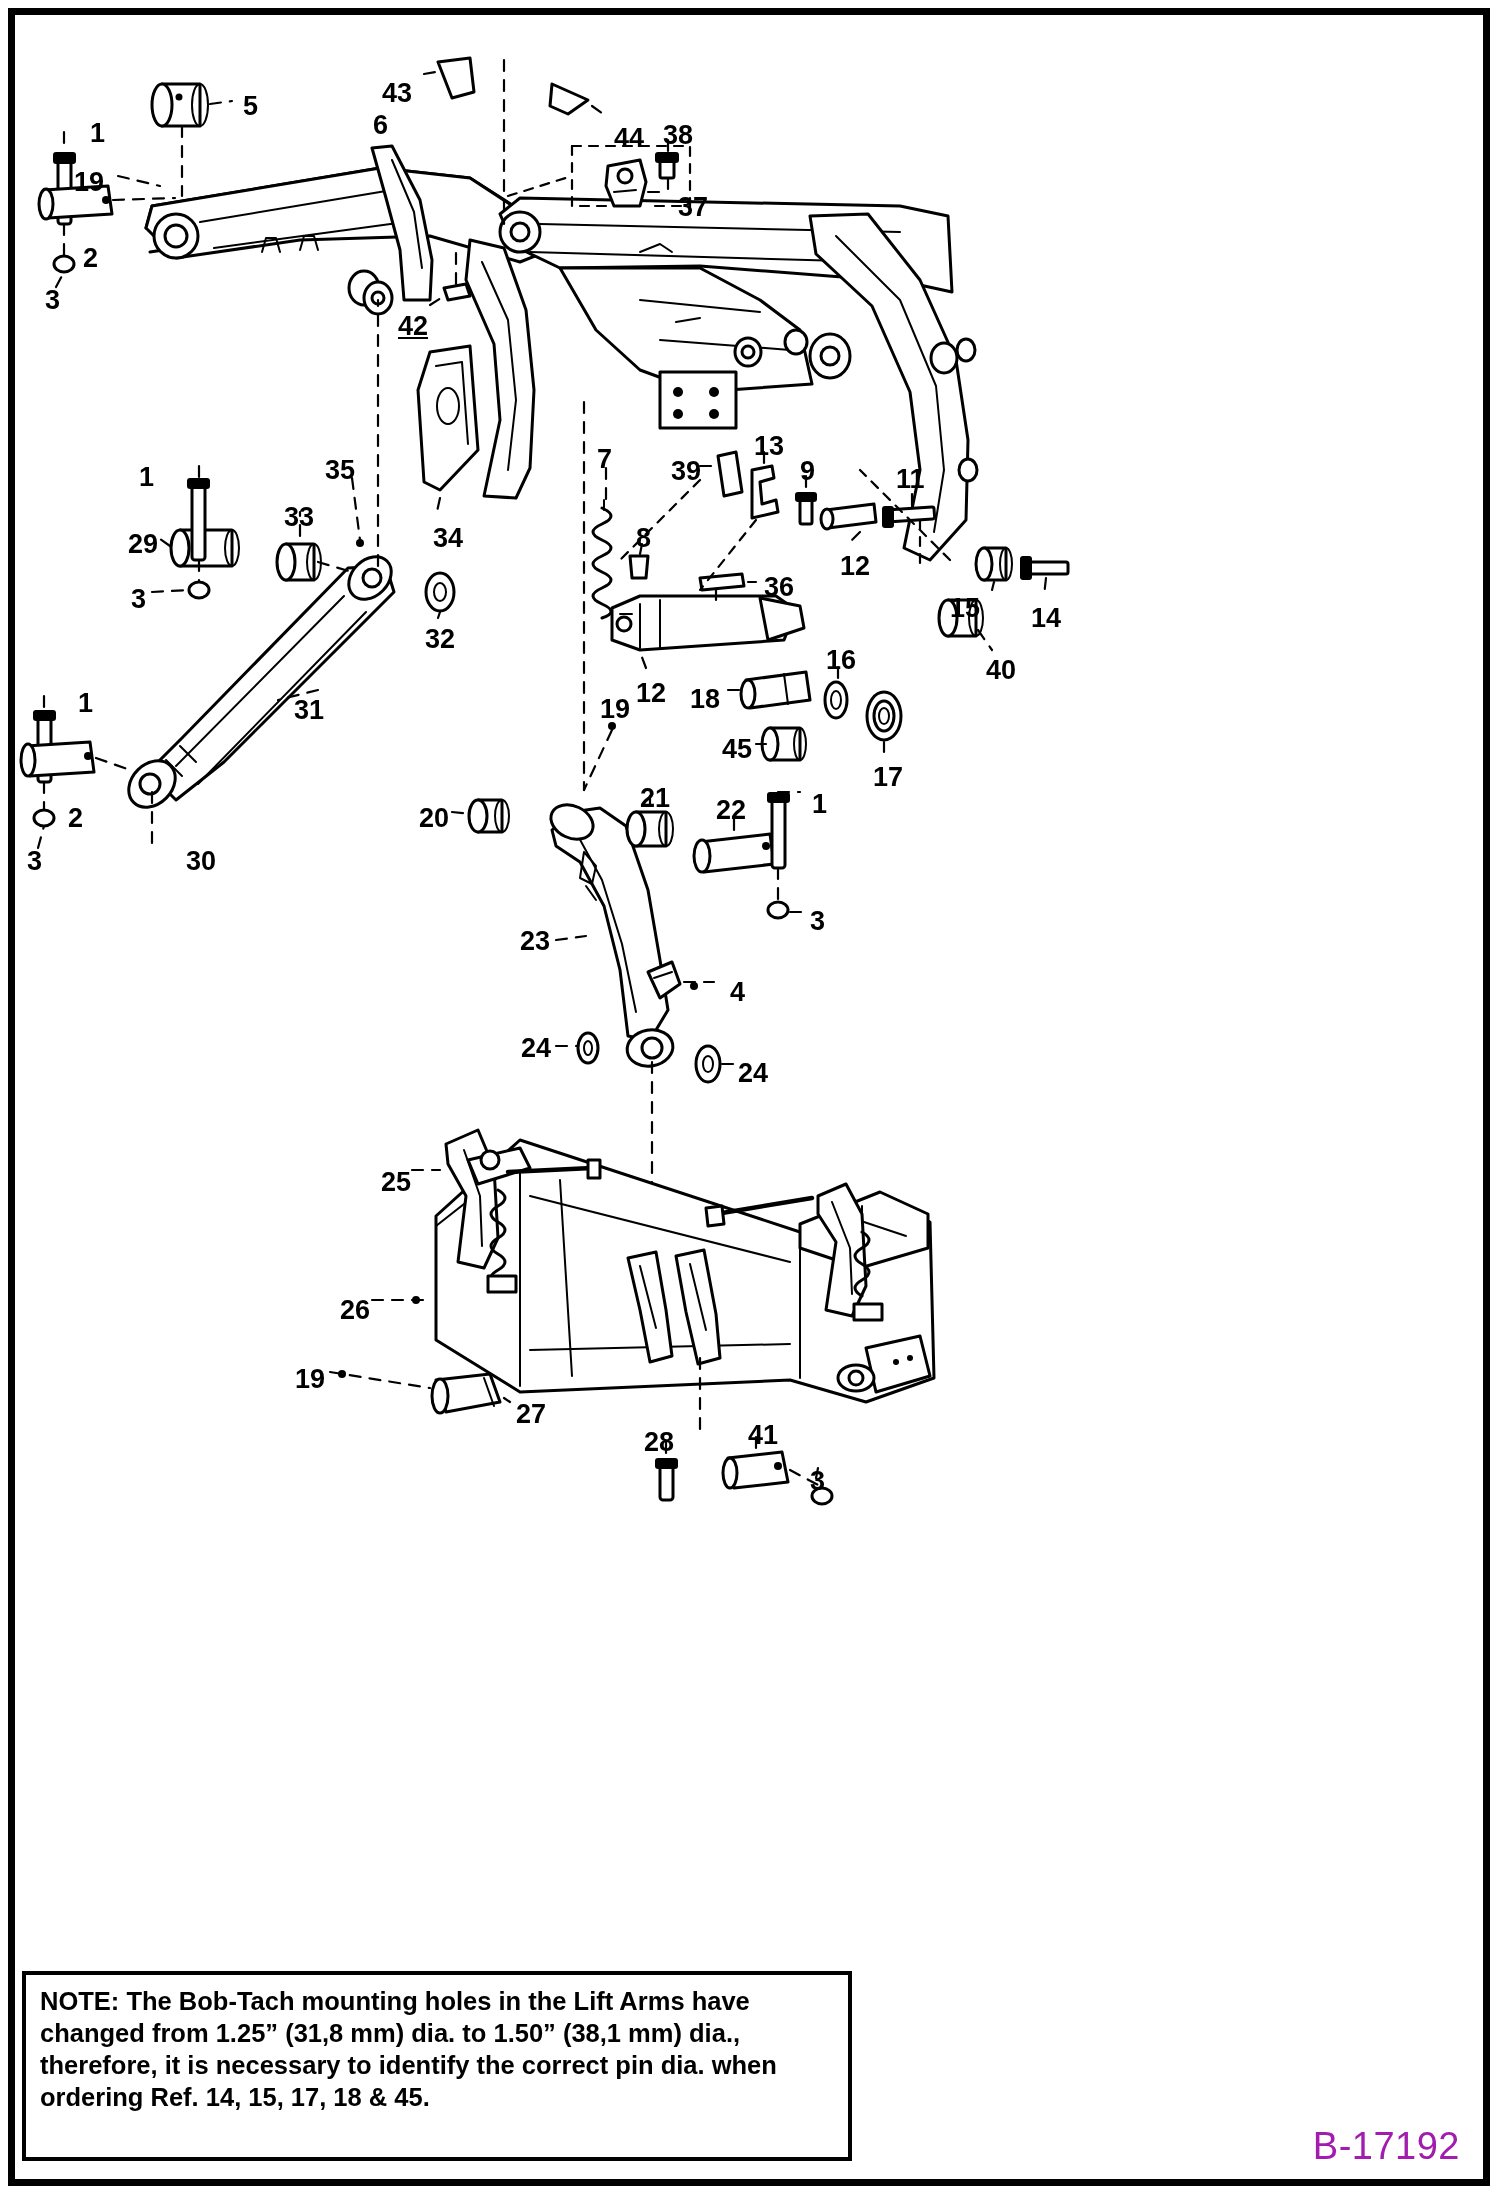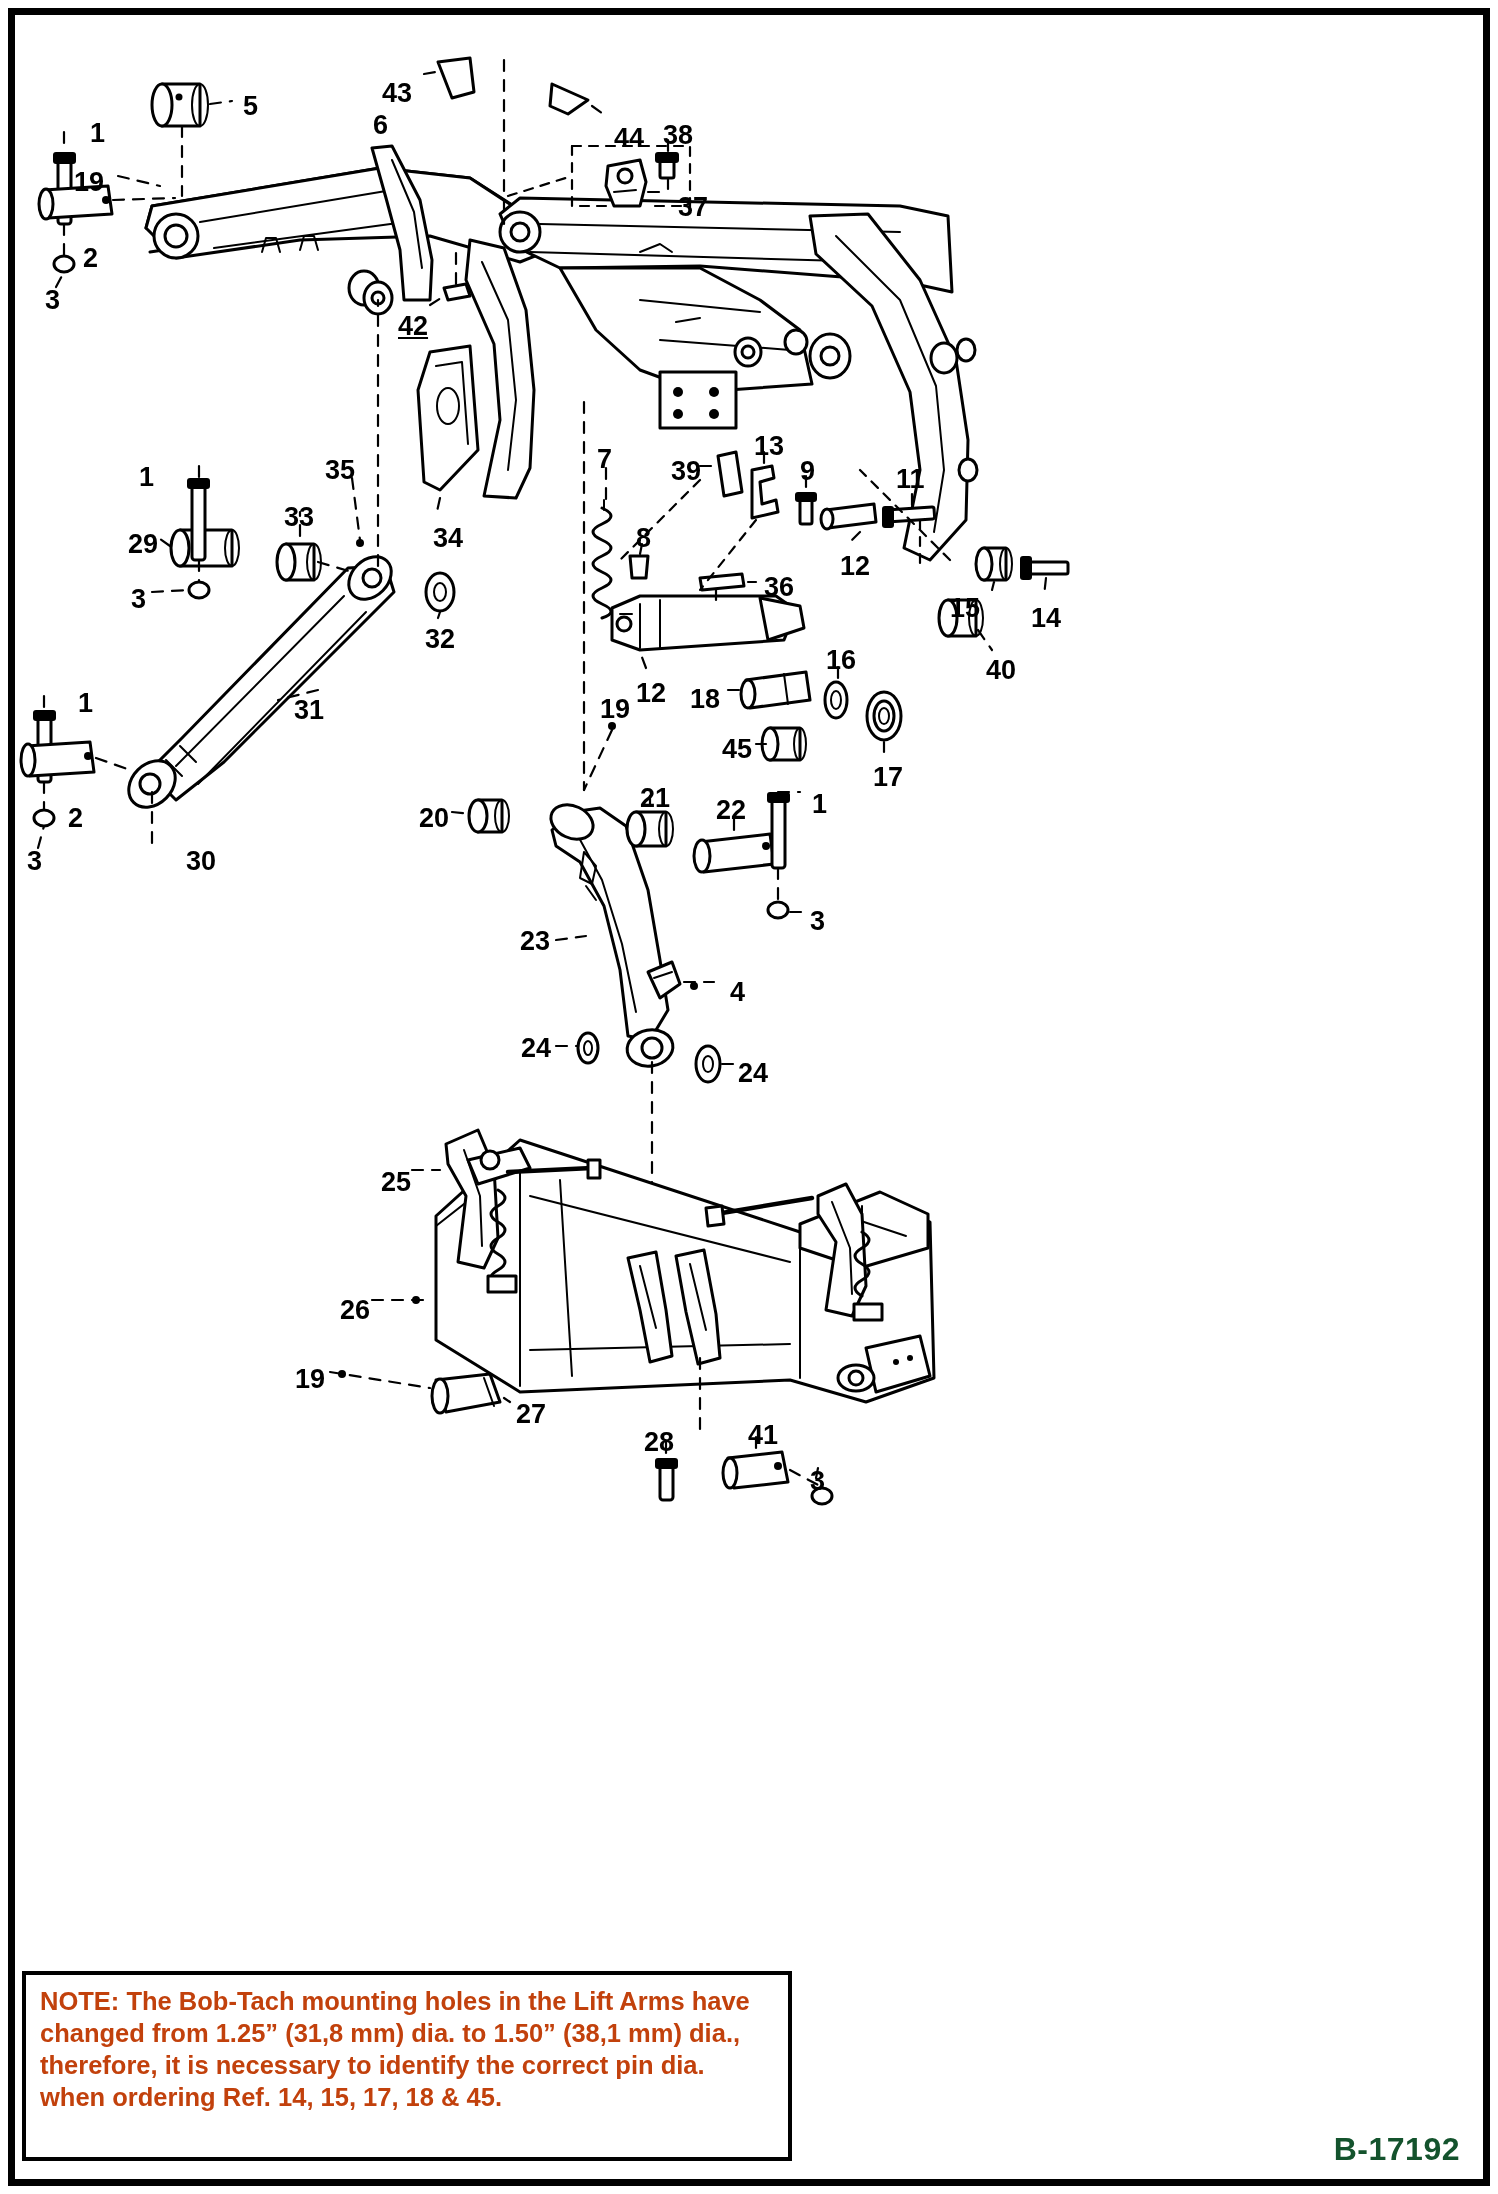--- a/index.html
+++ b/index.html
@@ -25,37 +25,37 @@
     font-weight:bold;
     font-size:27px;
     color:#000;
     line-height:1;
     white-space:nowrap;
   }
   
   #note{
     position:absolute;
     left:22px;top:1971px;
-    width:770px;height:190px;
+    width:830px;height:190px;
     border:4px solid #000;
     box-sizing:border-box;
     background:#fff;
     padding:10px 12px 6px 14px;
     font-size:25.5px;
     font-weight:bold;
     line-height:1.26;
-    color:#c2410c;
+    color:#000000;
   }
   #docnum{
     position:absolute;
     right:38px;bottom:26px;
-    font-size:32px;
-    font-weight:bold;
+    font-size:38px;
+    font-weight:normal;
     letter-spacing:.5px;
-    color:#14532d;
+    color:#a21caf;
   }
   .sr{position:absolute;width:1px;height:1px;overflow:hidden;clip:rect(0 0 0 0);}
 </style>
 </head>
 <body>
 
 <div id="page">
 
   <svg id="canvas" viewBox="0 0 1498 2194" xmlns="http://www.w3.org/2000/svg">
     <defs>

